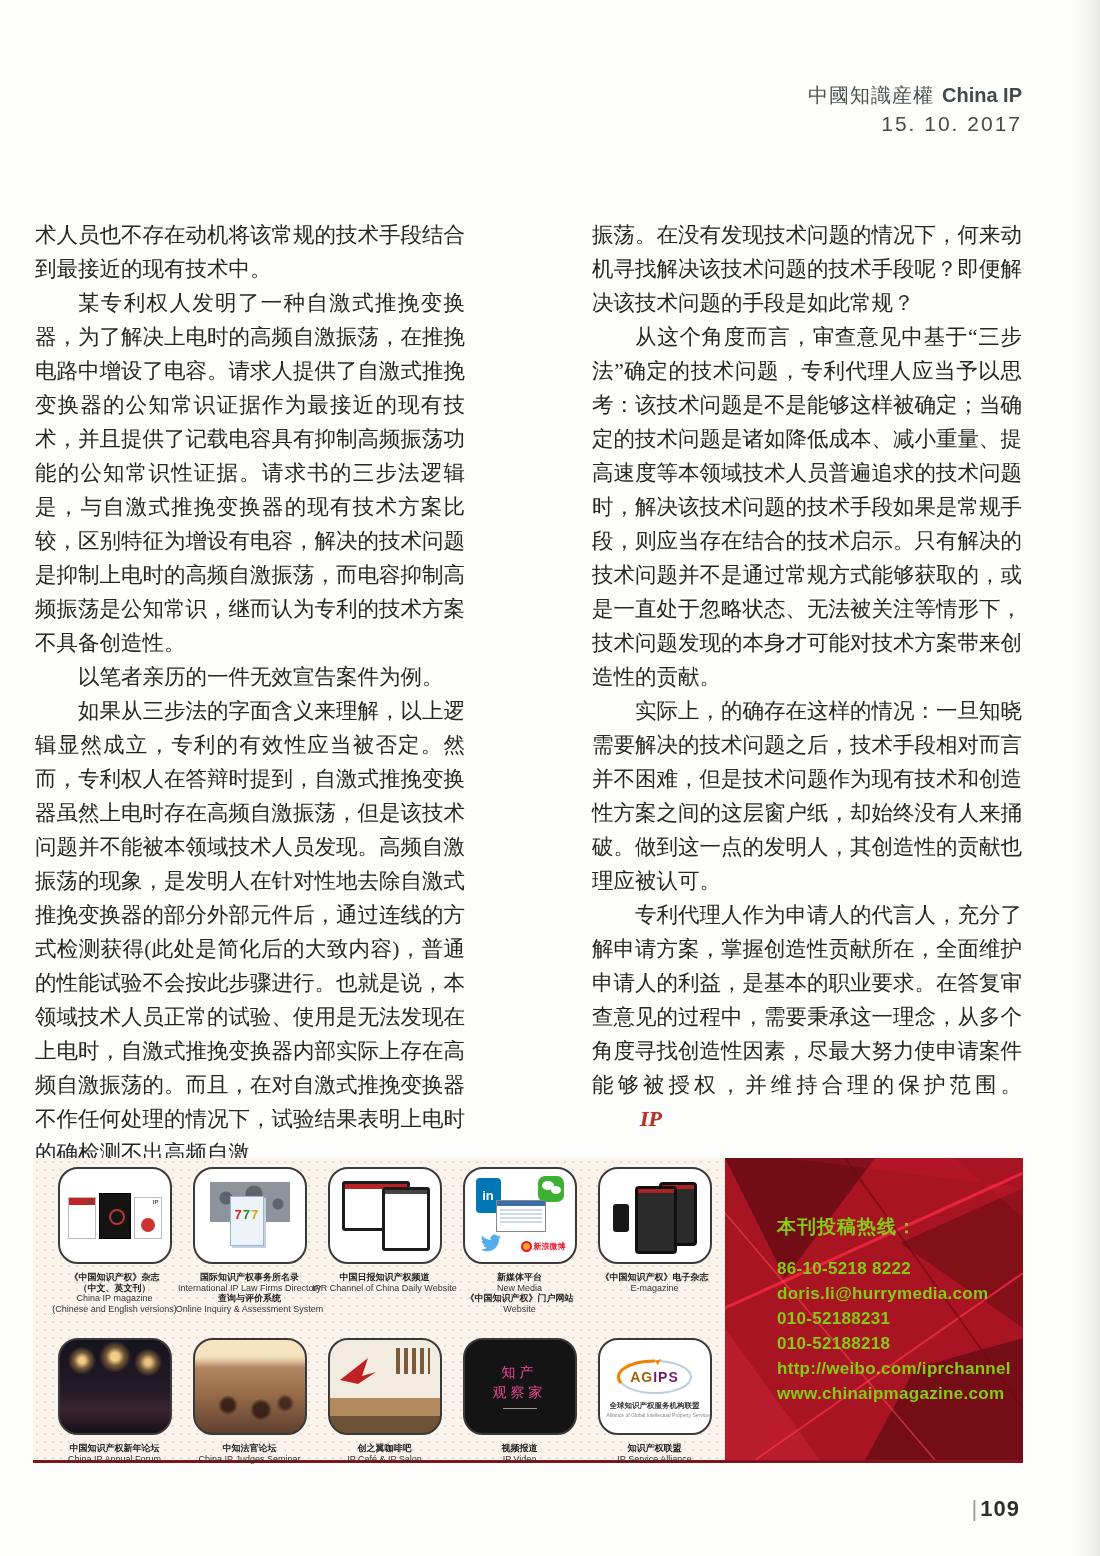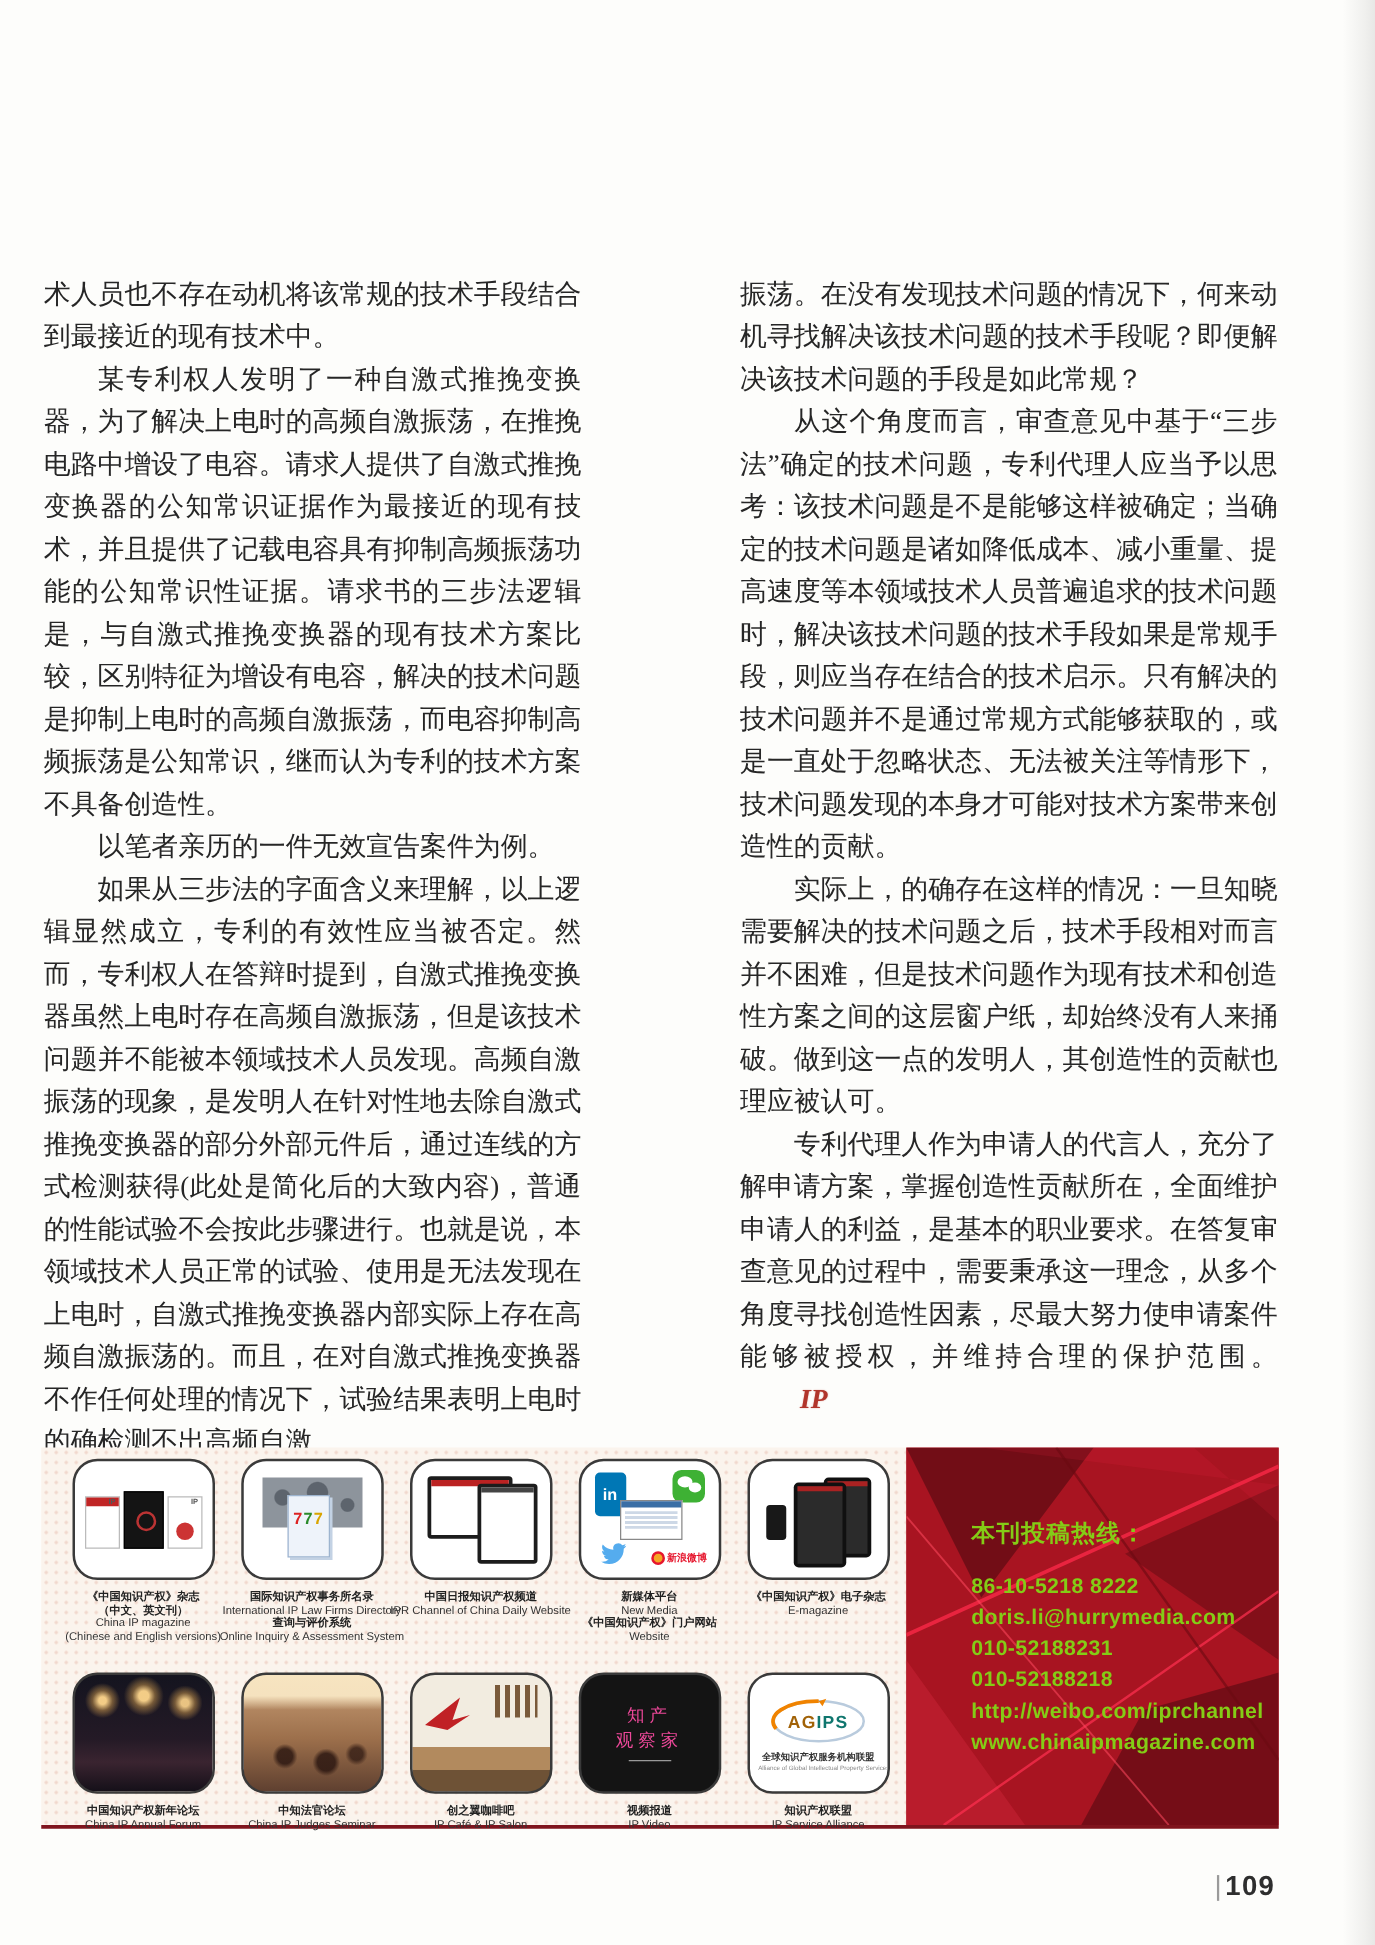--- a/index.html
+++ b/index.html
@@ -122,21 +122,21 @@
   .vid-l1{font-size:14px;letter-spacing:4px;}
   .vid-l2{font-size:14px;letter-spacing:4px;margin-top:2px;}
   .vid-rule{width:34px;height:1px;background:#9a9a9a;margin-top:6px;}
 
   
   .ag-wrap{text-align:center;position:relative;width:96px;}
   .ag-orbit{position:relative;height:44px;}
   .ag-orbit svg{position:absolute;left:50%;top:0;transform:translateX(-50%);}
   .ag-logo{position:absolute;left:0;right:0;top:14px;font-weight:bold;font-size:14px;letter-spacing:1px;}
   .ag-logo .g1{color:#a16207;}
-  .ag-logo .g2{color:#0f766e;}
+  .ag-logo .g2{color:#701a75;}
   .ag-zh{font-size:7.5px;font-weight:bold;color:#333;margin-top:2px;white-space:nowrap;}
   .ag-en{font-size:5px;color:#888;margin-top:1px;white-space:nowrap;}
 
   
   .banner-right{position:relative;width:298px;background:#a81421;overflow:hidden;}
   .banner-right svg.shards{position:absolute;left:0;top:0;}
   .contact{position:absolute;left:52px;top:56px;color:#84cc16;}
   .contact-title{font-size:19px;font-weight:bold;letter-spacing:1px;margin-bottom:16px;}
   .contact-line{font-size:17px;line-height:25px;font-weight:700;letter-spacing:.3px;}
 
@@ -144,20 +144,26 @@
   .pageno{position:absolute;top:1496px;right:80px;font-size:22px;color:#2e2e2e;}
   .pageno .bar{color:#9a9a9a;font-weight:300;margin-right:3px;}
   .pageno .num{font-weight:bold;letter-spacing:1px;}
 </style>
 </head>
 <body>
 
 <div class="page">
   <div class="page-edge"></div>
 
+  <div class="header">
+    <div class="brand-line">
+      <span class="brand-zh">中國知識産權</span><span class="brand-en">China IP</span>
+    </div>
+    <div class="date-line">15. 10. 2017</div>
+  </div>
 
   <div class="col col-left">
     <p>术人员也不存在动机将该常规的技术手段结合到最接近的现有技术中。</p>
     <p class="indent">某专利权人发明了一种自激式推挽变换器，为了解决上电时的高频自激振荡，在推挽电路中增设了电容。请求人提供了自激式推挽变换器的公知常识证据作为最接近的现有技术，并且提供了记载电容具有抑制高频振荡功能的公知常识性证据。请求书的三步法逻辑是，与自激式推挽变换器的现有技术方案比较，区别特征为增设有电容，解决的技术问题是抑制上电时的高频自激振荡，而电容抑制高频振荡是公知常识，继而认为专利的技术方案不具备创造性。</p>
     <p class="indent">以笔者亲历的一件无效宣告案件为例。</p>
     <p class="indent">如果从三步法的字面含义来理解，以上逻辑显然成立，专利的有效性应当被否定。然而，专利权人在答辩时提到，自激式推挽变换器虽然上电时存在高频自激振荡，但是该技术问题并不能被本领域技术人员发现。高频自激振荡的现象，是发明人在针对性地去除自激式推挽变换器的部分外部元件后，通过连线的方式检测获得(此处是简化后的大致内容)，普通的性能试验不会按此步骤进行。也就是说，本领域技术人员正常的试验、使用是无法发现在上电时，自激式推挽变换器内部实际上存在高频自激振荡的。而且，在对自激式推挽变换器不作任何处理的情况下，试验结果表明上电时的确检测不出高频自激</p>
   </div>
 
   <div class="col col-right">
     <p>振荡。在没有发现技术问题的情况下，何来动机寻找解决该技术问题的技术手段呢？即便解决该技术问题的手段是如此常规？</p>

